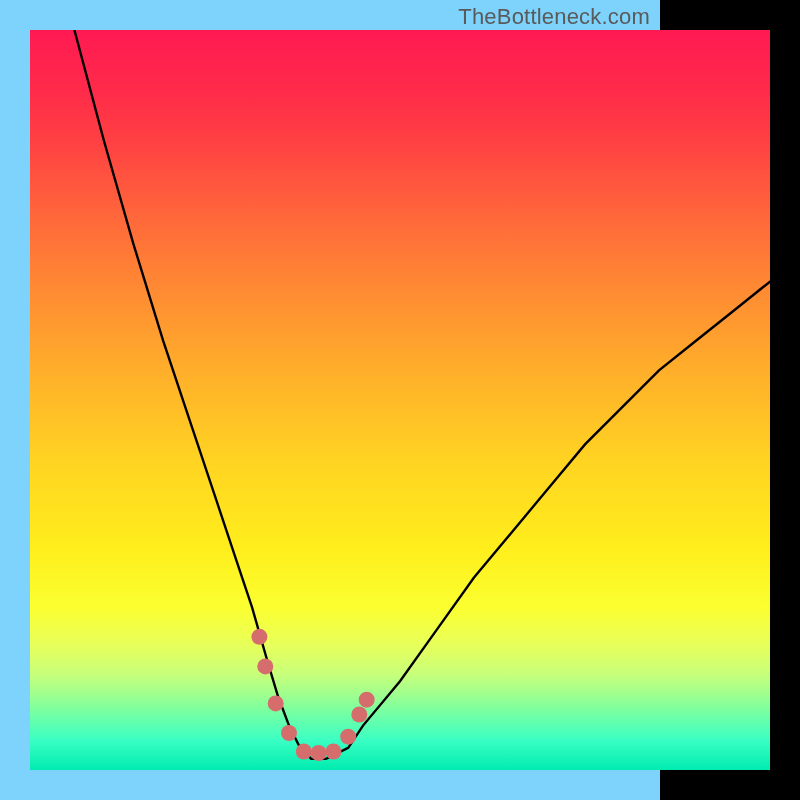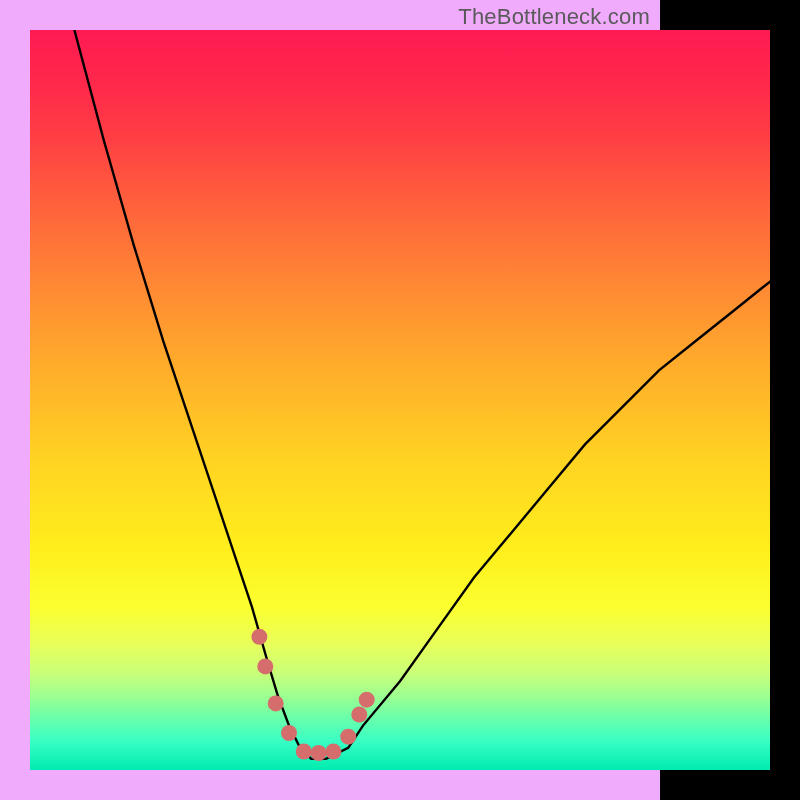--- a/index.html
+++ b/index.html
@@ -10,21 +10,21 @@
     background: #000;
     font-family: Arial, Helvetica, sans-serif;
     overflow: hidden;
   }
   .frame {
     position: absolute;
     left: 0;
     top: 0;
     width: 660px;
     height: 800px;
-    background: #f0abfc;
+    background: #7dd3fc;
   }
   .plot {
     position: absolute;
     left: 30px;
     top: 30px;
     width: 740px;
     height: 740px;
     background: linear-gradient(to bottom,
       #ff1a52 0%,
       #ff2a4a 8%,

